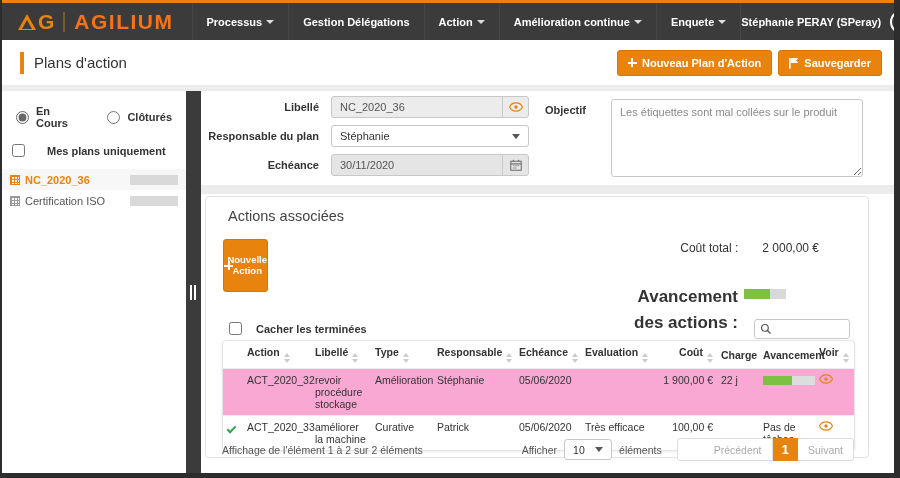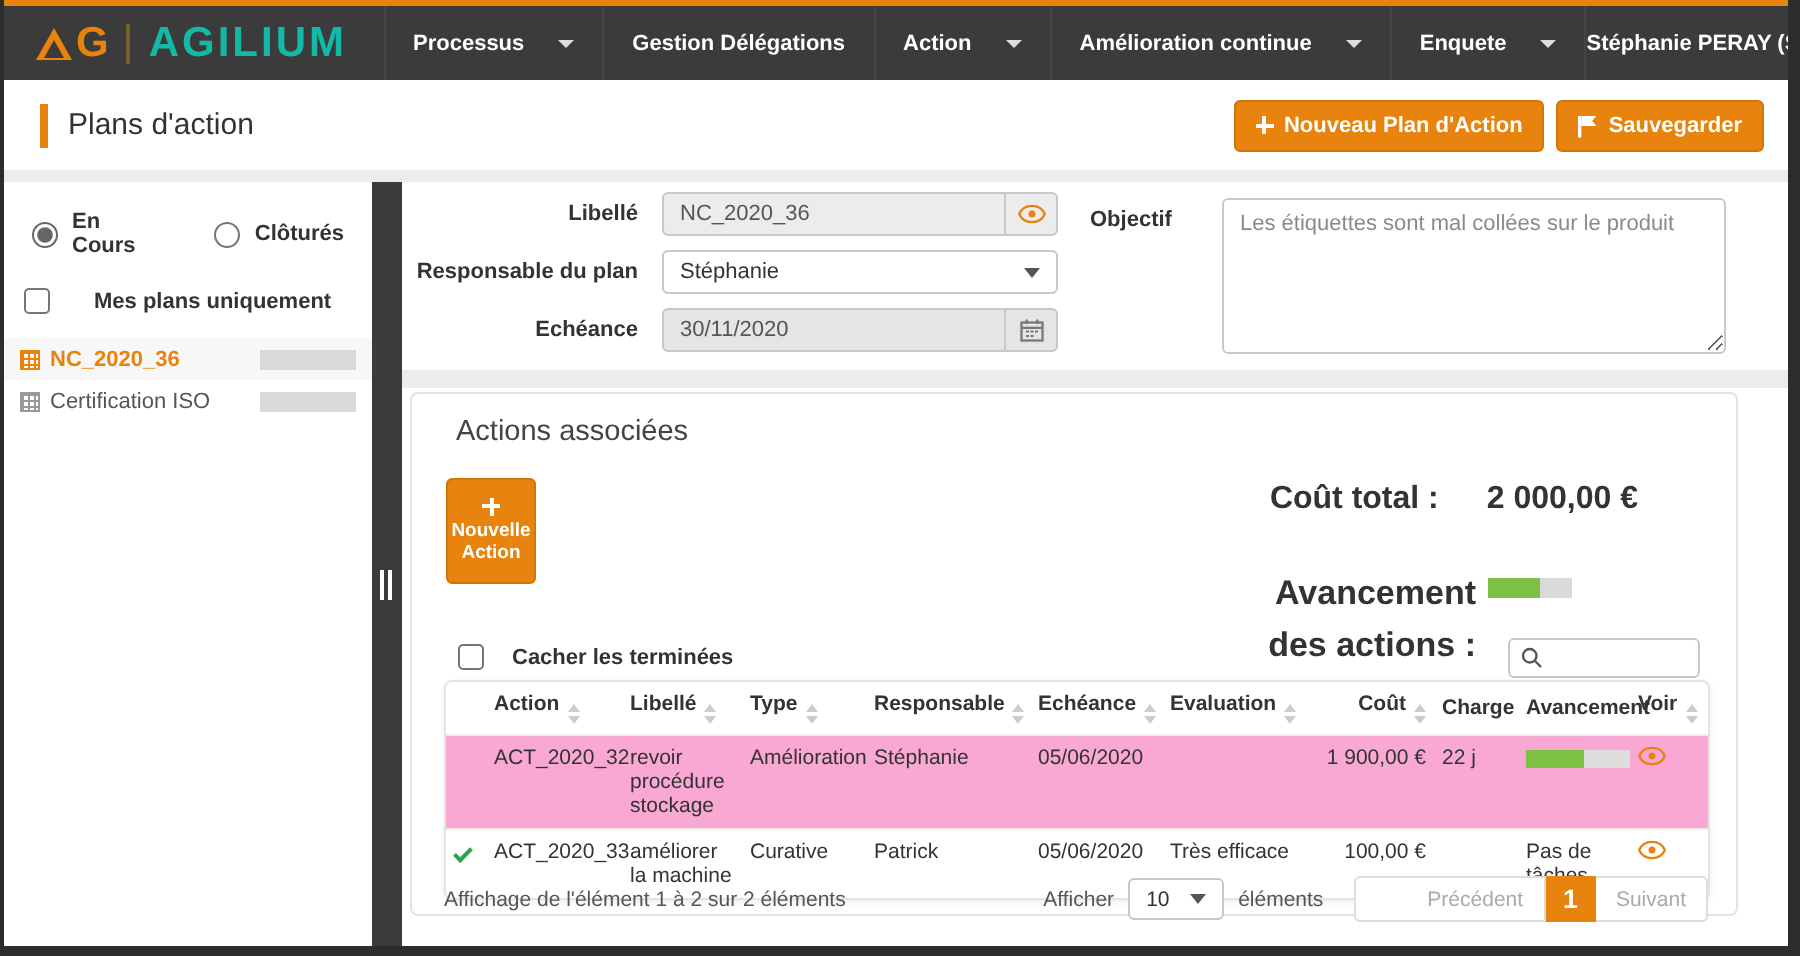--- a/index.html
+++ b/index.html
@@ -11,23 +11,23 @@
   }
   .topline { height:3px; background:#e8830d; flex:none; }
 
   
   .navbar { height:37px; background:#3b3b3b; color:#fff; display:flex; align-items:stretch; flex:none; }
   .logo { display:flex; align-items:center; padding:0 12px 0 16px; gap:5px; cursor:pointer; }
   .tri { position:relative; width:0; height:0; border-left:9px solid transparent; border-right:9px solid transparent; border-bottom:16px solid #e8830d; }
   .tri-in { position:absolute; left:-5px; top:6px; width:0; height:0; border-left:5px solid transparent; border-right:5px solid transparent; border-bottom:9px solid #3b3b3b; }
   .logo-g { color:#e8830d; font-size:21px; font-weight:bold; margin-left:-3px; }
   .logo-sep { width:2px; height:20px; background:#7a5c2e; margin:0 4px; }
-  .logo-name { color:#14b8a6; font-size:21px; font-weight:bold; letter-spacing:1.5px; }
+  .logo-name { color:#f97316; font-size:21px; font-weight:bold; letter-spacing:1.5px; }
   .nav-menu { display:flex; align-items:stretch; margin-left:6px; }
-  .nav-item { display:flex; align-items:center; gap:17px; padding:0 14px; font-size:11px; font-weight:bold; color:#fff; border-right:1px solid #454545; cursor:pointer; white-space:nowrap; }
+  .nav-item { display:flex; align-items:center; gap:4px; padding:0 14px; font-size:11px; font-weight:bold; color:#fff; border-right:1px solid #454545; cursor:pointer; white-space:nowrap; }
   .nav-item:first-child { border-left:1px solid #454545; }
   .caret-down { width:0; height:0; border-left:4px solid transparent; border-right:4px solid transparent; border-top:4px solid #ddd; }
   .nav-right { margin-left:auto; display:flex; align-items:center; gap:9px; padding-right:12px; }
   .nav-user { font-size:11px; font-weight:bold; white-space:nowrap; }
   .icon-circle { width:24px; height:24px; border:2px solid #fff; border-radius:50%; display:flex; align-items:center; justify-content:center; cursor:pointer; font-weight:bold; font-size:13px; color:#fff; flex:none; }
 
   
   .page-header { height:51px; background:#fff; border-bottom:6px solid #ececec; display:flex; align-items:center; padding:0 12px 0 18px; flex:none; }
   .title-bar { width:4px; height:22px; background:#e8830d; margin-right:10px; flex:none; }
   .page-title { font-size:15px; color:#333; }
@@ -73,22 +73,22 @@
   .group-btn { width:26px; height:100%; border-left:1px solid #c8c8c8; display:flex; align-items:center; justify-content:center; cursor:pointer; flex:none; }
   .select-box { position:relative; display:flex; align-items:center; border:1px solid #c8c8c8; border-radius:3px; height:22px; background:#fff; font-size:11px; color:#333; padding:0 8px; cursor:pointer; }
   .select-box .caret-sel { margin-left:auto; width:0; height:0; border-left:4px solid transparent; border-right:4px solid transparent; border-top:5px solid #555; }
   .obj-label { position:absolute; left:344px; top:13px; font-size:11px; font-weight:bold; color:#333; }
   .obj-ta { position:absolute; left:410px; top:8px; width:252px; height:78px; border:1px solid #c8c8c8; border-radius:3px; font-size:11px; color:#8a8a8a; padding:6px 8px; resize:both; font-family:inherit; outline:none; }
   .gray-band { height:9px; background:#ececec; }
 
   
   .card { position:relative; margin:2px 0 0 4px; width:664px; height:262px; background:#fff; border:1px solid #e2e2e2; border-radius:4px; }
   .card-title { position:absolute; left:22px; top:11px; font-size:14.5px; color:#444; }
-  .new-action-btn { position:absolute; left:17px; top:42px; width:45px; height:53px; background:#e8830d; border:1px solid #d37608; border-radius:3px; color:#fff; font-size:9.5px; font-weight:bold; text-align:center; cursor:pointer; display:flex; flex-direction:column; align-items:center; justify-content:center; gap:3px; line-height:1.15; font-family:inherit; }
-  .cout-row { position:absolute; right:49px; top:44px; display:flex; gap:24px; font-size:16px; font-weight:bold; color:#333; }
+  .new-action-btn { position:absolute; left:17px; top:42px; width:45px; height:53px; background:#e8830d; border:1px solid #d37608; border-radius:3px; color:#fff; font-size:9.5px; font-weight:bold; text-align:center; cursor:pointer; display:flex; flex-direction:row; align-items:center; justify-content:center; gap:3px; line-height:1.15; font-family:inherit; }
+  .cout-row { position:absolute; right:49px; top:44px; display:flex; gap:24px; font-size:12px; font-weight:normal; color:#333; }
   .av-label { position:absolute; right:130px; top:87px; width:122px; text-align:right; font-size:17px; font-weight:bold; color:#333; line-height:1.5; }
   .av-bar { position:absolute; right:82px; top:92px; width:42px; height:10px; background:#d9d9d9; }
   .av-bar .fill { height:100%; background:#7cc142; width:0; }
   .search-box { position:absolute; right:18px; top:122px; width:96px; height:20px; border:1px solid #c8c8c8; border-radius:3px; display:flex; align-items:center; padding:0 5px; background:#fff; }
   .search-box input { flex:1; min-width:0; border:none; outline:none; font-size:11px; font-family:inherit; }
   .hide-done { position:absolute; left:23px; top:125px; display:flex; align-items:center; gap:14px; font-size:11px; font-weight:bold; color:#333; cursor:pointer; }
 
   
   .tbl-wrap { position:absolute; left:16px; top:143px; width:633px; border:1px solid #e4e4e4; border-radius:4px; box-shadow:0 1px 3px rgba(0,0,0,0.08); overflow:hidden; background:#fff; }
   table { width:100%; border-collapse:collapse; font-size:10.5px; color:#333; table-layout:fixed; }

